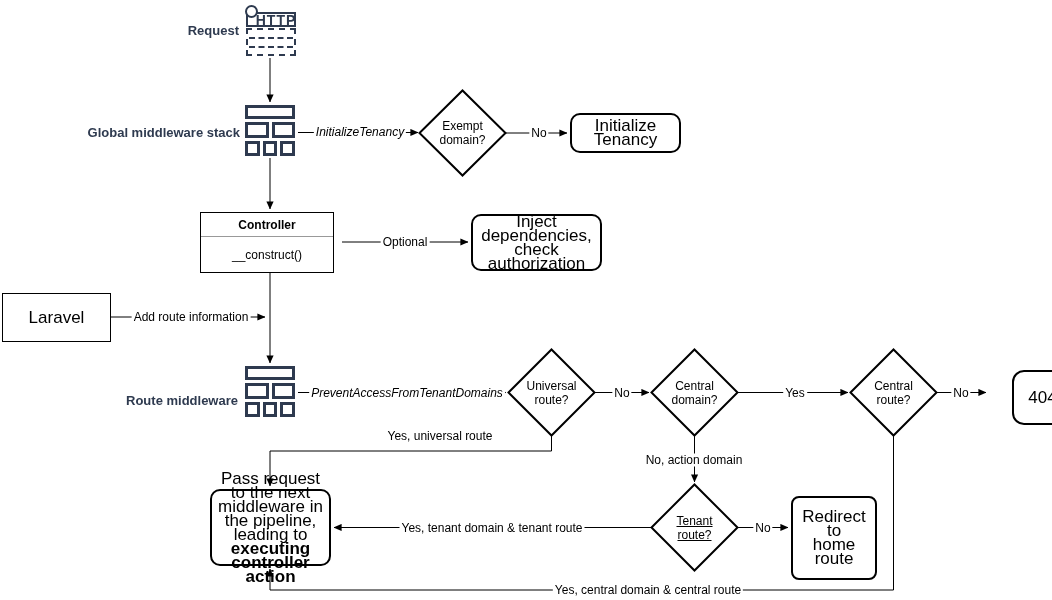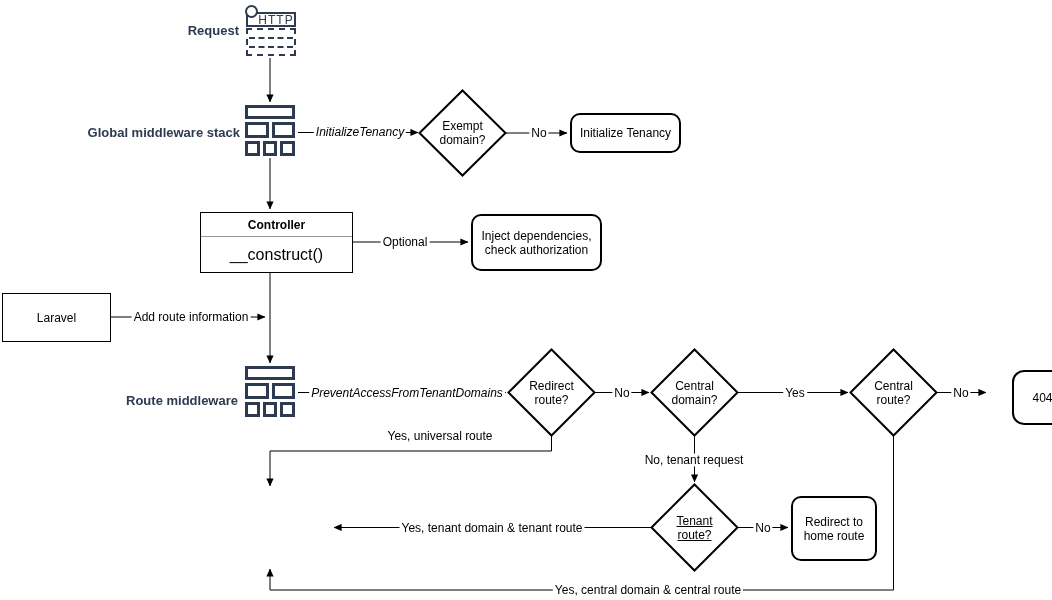--- a/index.html
+++ b/index.html
@@ -1,47 +1,47 @@
 <!DOCTYPE html>
 <html style="--navy: #2e3a4f; --stroke: #000000; --divider: #999999;"><head>
 <meta charset="utf-8">
 <style>
   html,body{margin:0;padding:0;background:#fff;}
   .canvas{position:relative;width:1052px;height:600px;background:#fff;
           font-family:"Liberation Sans",sans-serif;color:#000;overflow:hidden;}
   svg.connectors{position:absolute;left:0;top:0;z-index:0;}
   .box{position:absolute;display:flex;align-items:center;justify-content:center;
-       text-align:center;background:#fff;font-size:12px;line-height:14px;
+       text-align:center;background:#fff;font-size:17px;line-height:14px;
        box-sizing:border-box;z-index:1;}
   .rounded{border:2.5px solid #000;border-radius:10px;}
   .r12{border-radius:12px;}
   .plain{border:1px solid #000;}
   .pre{white-space:pre-line;}
   .uml{position:absolute;background:#fff;border:1px solid #000;box-sizing:border-box;z-index:1;}
   .uml .hdr{height:23px;display:flex;align-items:center;justify-content:center;
             font-weight:bold;font-size:12px;border-bottom:1px solid var(--divider,#999);}
-  .uml .bdy{height:35px;display:flex;align-items:center;justify-content:center;font-size:16px;}
+  .uml .bdy{height:35px;display:flex;align-items:center;justify-content:center;font-size:12px;}
   .node-text{position:absolute;transform:translate(-50%,-50%);text-align:center;
              font-size:12px;line-height:14px;white-space:pre-line;z-index:2;}
   .edge-label{position:absolute;transform:translate(-50%,-50%);background:#fff;
               padding:0 2px;font-size:12px;line-height:13px;white-space:nowrap;z-index:2;}
   .ital{font-style:italic;}
   .side-label{position:absolute;font-weight:bold;font-size:13px;line-height:14px;
               color:var(--navy,#2e3a4f);text-align:right;z-index:1;}
   
   .stack-icon{position:absolute;width:50px;z-index:1;}
   .stack-row{display:flex;gap:3px;margin-bottom:3px;}
   .stack-row i{flex:1;display:block;border:3px solid var(--navy,#2e3a4f);
                background:#fff;box-sizing:border-box;}
   
   .req-icon{position:absolute;left:245px;top:5px;width:52px;height:52px;z-index:1;}
   .req-http{position:absolute;left:1px;top:7px;width:50px;height:15px;
             border:2px solid var(--navy,#2e3a4f);box-sizing:border-box;background:#fff;
             display:flex;align-items:center;justify-content:center;padding-left:10px;}
-  .req-http span{font-size:12px;letter-spacing:1px;color:var(--navy,#2e3a4f);}
+  .req-http span{font-size:14px;letter-spacing:1px;color:var(--navy,#2e3a4f);font-weight:bold;}
   .req-circle{position:absolute;left:0;top:0;width:13px;height:13px;border-radius:50%;
               border:2px solid var(--navy,#2e3a4f);background:#fff;box-sizing:border-box;z-index:2;}
   .req-body{position:absolute;left:1px;top:23px;width:50px;height:28px;
             border:2px dashed var(--navy,#2e3a4f);box-sizing:border-box;background:#fff;}
   .req-dash{position:absolute;left:1px;right:1px;border-top:2px dashed var(--navy,#2e3a4f);}
   .pass-text{padding:0 1px;}
 </style>
 </head>
 <body>
 
@@ -107,21 +107,21 @@
       </div>
   </div>
   <div class="side-label" style="left:40px;top:126px;width:200px;">Global middleware stack</div>
 
   <div class="node-text" style="left:462.5px;top:133px;width:80px;">Exempt
 domain?</div>
   <div class="box rounded" style="left:570px;top:113px;width:111px;height:40px;">
     <span>Initialize Tenancy</span>
   </div>
 
-  <div class="uml" style="left:200px;top:212px;width:153px;height:61px;">
+  <div class="uml" style="left:200px;top:212px;width:134px;height:61px;">
     <div class="hdr">Controller</div>
     <div class="bdy">__construct()</div>
   </div>
 
   <div class="box rounded pre" style="left:471px;top:214px;width:131px;height:57px;">
     <span class="pre">Inject dependencies,
 check authorization</span>
   </div>
 
   <div class="box plain" style="left:2px;top:293px;width:109px;height:49px;">
@@ -137,46 +137,49 @@
         <i></i>
       </div>
     <div class="stack-row" style="height:15px">
         <i></i>
         <i></i>
         <i></i>
       </div>
   </div>
   <div class="side-label" style="left:78px;top:394px;width:160px;">Route middleware</div>
 
-  <div class="node-text" style="left:551.5px;top:392.5px;width:80px;">Redirect
+  <div class="node-text" style="left:551.5px;top:392.5px;width:80px;">Universal
 route?</div>
   <div class="node-text" style="left:694.5px;top:392.5px;width:80px;">Central
 domain?</div>
   <div class="node-text" style="left:893.5px;top:392.5px;width:80px;">Central
 route?</div>
   <div class="node-text" style="left:694.5px;top:527.5px;width:80px;text-decoration:underline;">Tenant
 route?</div>
 
   <div class="box rounded r12" style="left:1012px;top:370px;width:61px;height:55px;">
     <span>404</span>
   </div>
 
-  <div class="box rounded" style="left:791px;top:496px;width:86px;height:65px;">
+  <div class="box rounded" style="left:791px;top:496px;width:86px;height:84px;border-radius:8px;">
     <span class="pre">Redirect to
 home route</span>
   </div>
 
+  <div class="box rounded" style="left:210px;top:489px;width:121px;height:77px;">
+    <div class="pass-text"><span>Pass request to the next middleware in the pipeline, leading to </span><b>executing controller action</b></div>
+  </div>
 
   <div class="edge-label ital" style="left:360px;top:132px;text-align:right;">InitializeTenancy</div>
   <div class="edge-label" style="left:539px;top:132.5px;">No</div>
   <div class="edge-label" style="left:405px;top:242px;">Optional</div>
   <div class="edge-label" style="left:191px;top:317px;">Add route information</div>
   <div class="edge-label ital" style="left:407px;top:392.5px;">PreventAccessFromTenantDomains</div>
   <div class="edge-label" style="left:622px;top:392.5px;">No</div>
   <div class="edge-label" style="left:795px;top:392.5px;">Yes</div>
   <div class="edge-label" style="left:961px;top:392.5px;">No</div>
   <div class="edge-label" style="left:400px;top:436px;margin-left:40px;">Yes, universal route</div>
-  <div class="edge-label" style="left:694px;top:459.5px;">No, tenant request</div>
+  <div class="edge-label" style="left:694px;top:459.5px;">No, action domain</div>
   <div class="edge-label" style="left:492px;top:527.5px;">Yes, tenant domain &amp; tenant route</div>
   <div class="edge-label" style="left:763px;top:527.5px;">No</div>
   <div class="edge-label" style="left:648px;top:590px;">Yes, central domain &amp; central route</div>
 
 </div>
 
 </body></html>

